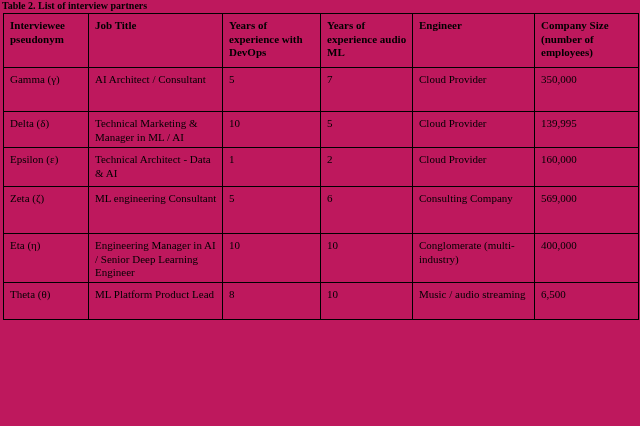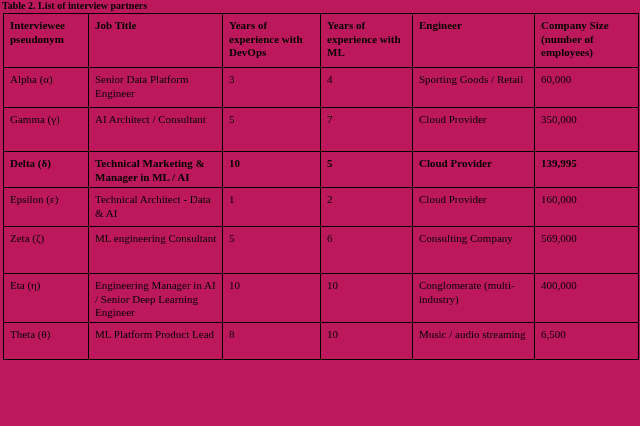--- a/index.html
+++ b/index.html
@@ -41,21 +41,21 @@
     line-height: 13.5px;
     color: #000000;
     overflow: hidden;
     word-wrap: break-word;
   }
   table.interview th { font-weight: bold; }
   tr.hrow { height: 54px; }
   tr.r0 { height: 40px; }
   tr.r1 { height: 59px; }
   tr.r2 { height: 44px; }
-  tr.r3 { height: 36px; font-weight: bold; }
+  tr.r3 { height: 36px; }
   tr.r4 { height: 39px; }
   tr.r5 { height: 47px; }
   tr.r6 { height: 49px; }
   tr.r7 { height: 37px; }
   col.c0 { width: 85px; }
   col.c1 { width: 134px; }
   col.c2 { width: 98px; }
   col.c3 { width: 92px; }
   col.c4 { width: 122px; }
   col.c5 { width: 104px; }
@@ -73,34 +73,26 @@
         <col class="c2">
         <col class="c3">
         <col class="c4">
         <col class="c5">
     </colgroup>
     <thead>
       <tr class="hrow">
         <th>Interviewee pseudonym</th>
         <th>Job Title</th>
         <th>Years of experience with DevOps</th>
-        <th>Years of experience with ML</th>
+        <th>Years of experience audio ML</th>
         <th>Engineer</th>
         <th>Company Size (number of employees)</th>
       </tr>
     </thead>
     <tbody>
-      <tr class="r0">
-        <td>Alpha (α)</td>
-        <td>Senior Data Platform Engineer</td>
-        <td>3</td>
-        <td>4</td>
-        <td>Sporting Goods / Retail</td>
-        <td>60,000</td>
-      </tr>
       <tr class="r2">
         <td>Gamma (γ)</td>
         <td>AI Architect / Consultant</td>
         <td>5</td>
         <td>7</td>
         <td>Cloud Provider</td>
         <td>350,000</td>
       </tr>
       <tr class="r3">
         <td>Delta (δ)</td>

